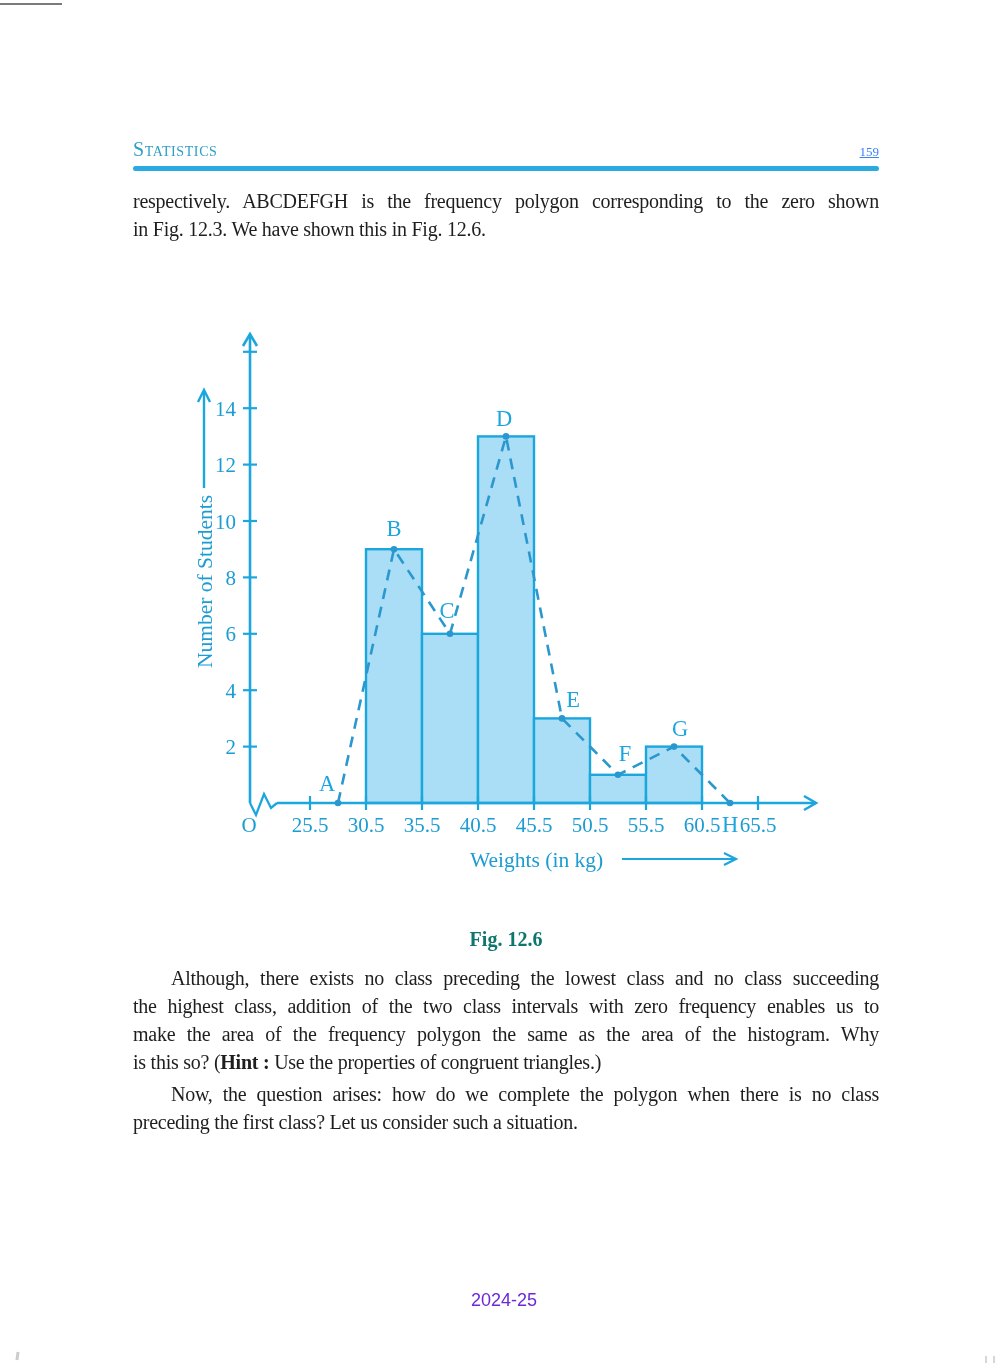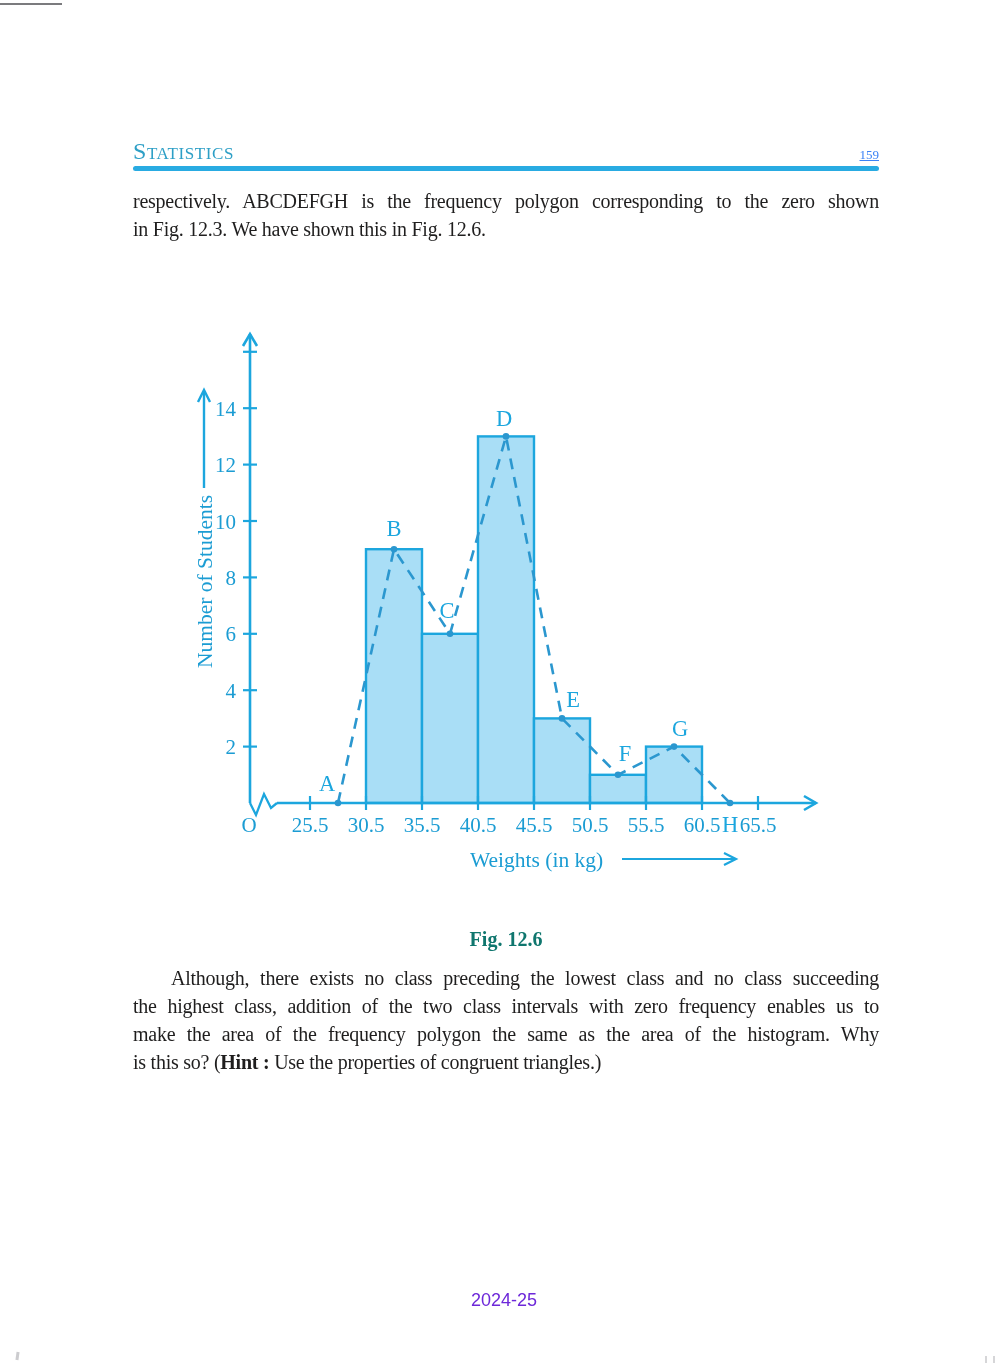--- a/index.html
+++ b/index.html
@@ -12,21 +12,21 @@
     color:#1f1e1e;
     overflow:hidden;
   }
   
   .header{
     position:absolute;top:138px;left:133px;width:746px;
     display:flex;justify-content:space-between;align-items:baseline;
   }
   .chapter-title{
     font-variant:small-caps;
-    font-size:24px;letter-spacing:0.6px;
+    font-size:20px;letter-spacing:0.6px;
     color:#2d9fc6;
   }
   .page-number{font-size:13px;color:#3b82f6;text-decoration:underline;}
   .header-rule{
     position:absolute;top:166px;left:133px;width:746px;height:5px;
     background:#29abe2;border-radius:2.5px;
   }
   
   .para{
     position:absolute;left:133px;width:746px;
@@ -168,18 +168,22 @@
 
   <div class="figcaption">Fig. 12.6</div>
 
   <section class="para" id="para-although">
     <div class="pline indent">Although, there exists no class preceding the lowest class and no class succeeding</div>
     <div class="pline">the highest class, addition of the two class intervals with zero frequency enables us to</div>
     <div class="pline">make the area of the frequency polygon the same as the area of the histogram. Why</div>
     <div class="pline last"><span>is this so? (</span><span class="bold">Hint :</span><span> Use the properties of congruent triangles.)</span></div>
   </section>
 
+  <section class="para" id="para-now">
+    <div class="pline indent">Now, the question arises: how do we complete the polygon when there is no class</div>
+    <div class="pline last">preceding the first class? Let us consider such a situation.</div>
+  </section>
 
   <div class="footer">2024-25</div>
 
   <div class="mark-bottom-left"></div>
   <div class="mark-bottom-right"></div>
 </div>
 
 </body></html>

